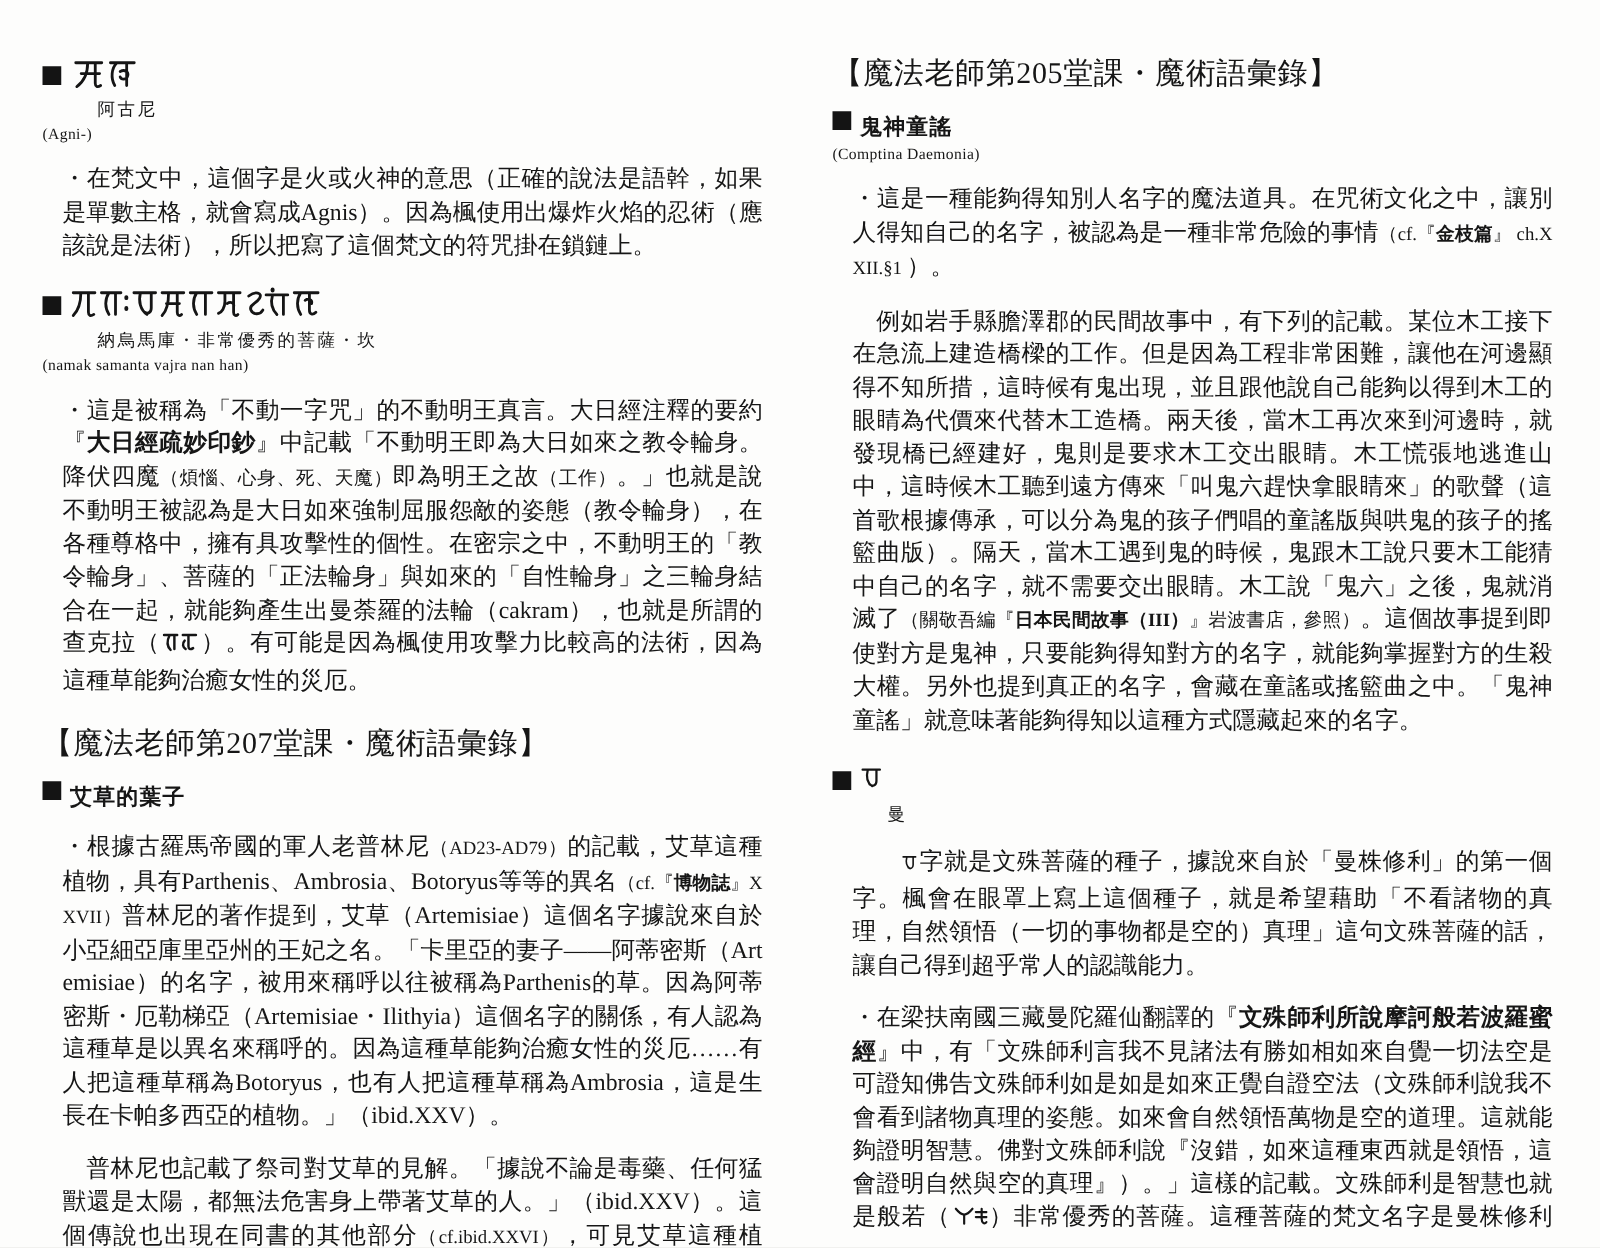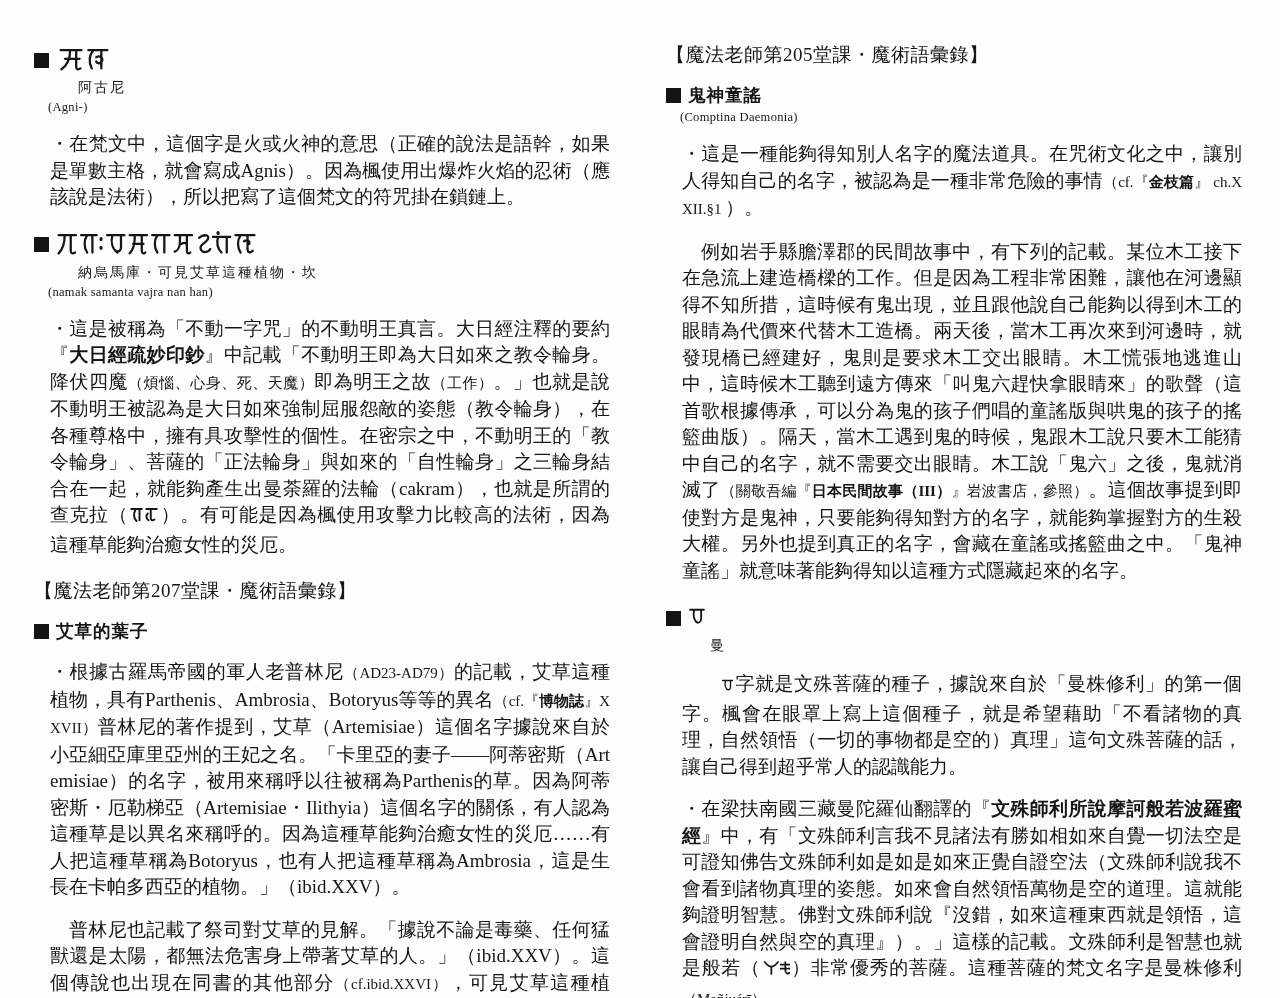--- a/index.html
+++ b/index.html
@@ -18,24 +18,24 @@
     text-justify:inter-ideograph;word-break:break-all;
   }
   p.body.ind{text-indent:1em;}
   p.body.endsec{margin-bottom:20px;}
 
   .sm{font-size:15px;}
   .b{font-weight:bold;}
 
   .glyph-head{display:flex;align-items:center;gap:7px;margin-bottom:5px;height:28px;}
   .sq{width:15px;height:15px;background:#141414;display:inline-block;flex:0 0 auto;}
-  .shead{display:flex;align-items:center;gap:7px;margin:2px 0 3px;font-size:17.5px;font-weight:bold;letter-spacing:1px;}
+  .shead{display:flex;align-items:flex-start;gap:7px;margin:2px 0 3px;font-size:17.5px;font-weight:bold;letter-spacing:1px;}
   .ruby{font-size:14px;letter-spacing:2px;margin:0 0 3px;padding-left:44px;}
-  .roman{font-size:12.5px;letter-spacing:.3px;margin:0 14px 7px;}
-  .bheader{font-size:19px;margin:7px 0 15px;letter-spacing:.5px;}
+  .roman{font-size:12.5px;letter-spacing:.3px;margin:0 0 7px;}
+  .bheader{font-size:24px;margin:7px 0 15px;letter-spacing:.5px;}
 
   .sid svg,.sid-inline svg{display:inline-block;}
   .sid-inline{display:inline-block;vertical-align:-3px;padding:0 1px;}
   svg .stk{fill:none;stroke:#151515;stroke-width:2.6;stroke-linecap:round;stroke-linejoin:round;}
 </style>
 </head>
 <body>
 
 <div class="page">
 
@@ -69,21 +69,21 @@
           <path d="M110 6h20M116 6c-4 6-4 14 0 20M124 6v20"></path>
           <path d="M136 6h20M142 6v8c0 6-3 10-6 11M150 6v18c0 3 2 4 4 2M144 16c3-2 7-1 6 3"></path>
           <path d="M164 9c6-5 13-3 10 2s-10 6-8 11 9 4 11 0"></path>
           <path d="M186 3v1" stroke-width="3.6"></path>
           <path d="M180 8h20M186 8c-2 7-1 13 4 18M196 8v18"></path>
           <path d="M206 6h22M212 6c-4 6-4 14 0 20M220 6v16c0 4 3 5 6 2M216 13c3-2 7-1 6 3"></path>
         </g>
           </svg>
       </span>
     </div>
-    <div class="ruby">納烏馬庫・可見艾草這種植物・坎</div>
+    <div class="ruby">納烏馬庫・非常優秀的菩薩・坎</div>
     <div class="roman">(namak samanta vajra nan han)</div>
     <p class="body endsec"><span>・這是被稱為「不動一字咒」的不動明王真言。大日經注釋的要約『</span><span class="b">大日經疏妙印鈔</span><span>』中記載「不動明王即為大日如來之教令輪身。降伏四魔</span><span class="sm">（煩惱、心身、死、天魔）</span><span>即為明王之故</span><span class="sm">（工作）</span><span>。」也就是說不動明王被認為是大日如來強制屈服怨敵的姿態（教令輪身），在各種尊格中，擁有具攻擊性的個性。在密宗之中，不動明王的「教令輪身」、菩薩的「正法輪身」與如來的「自性輪身」之三輪身結合在一起，就能夠產生出曼荼羅的法輪（cakram），也就是所謂的查克拉（</span><span class="sid-inline"><svg width="30" height="18" viewBox="0 0 40 24">
             <g class="stk">
               <path d="M3 4h14M9 4c-3 6-3 12 1 16M14 4v15"></path>
               <path d="M23 4h14M29 4v12c0 3 2 4 5 2M25 10c-3 3-2 7 1 9"></path>
             </g>
           </svg></span><span>）。有可能是因為楓使用攻擊力比較高的法術，因為這種草能夠治癒女性的災厄。</span></p>
 
     <div class="bheader">【魔法老師第207堂課・魔術語彙錄】</div>
 

